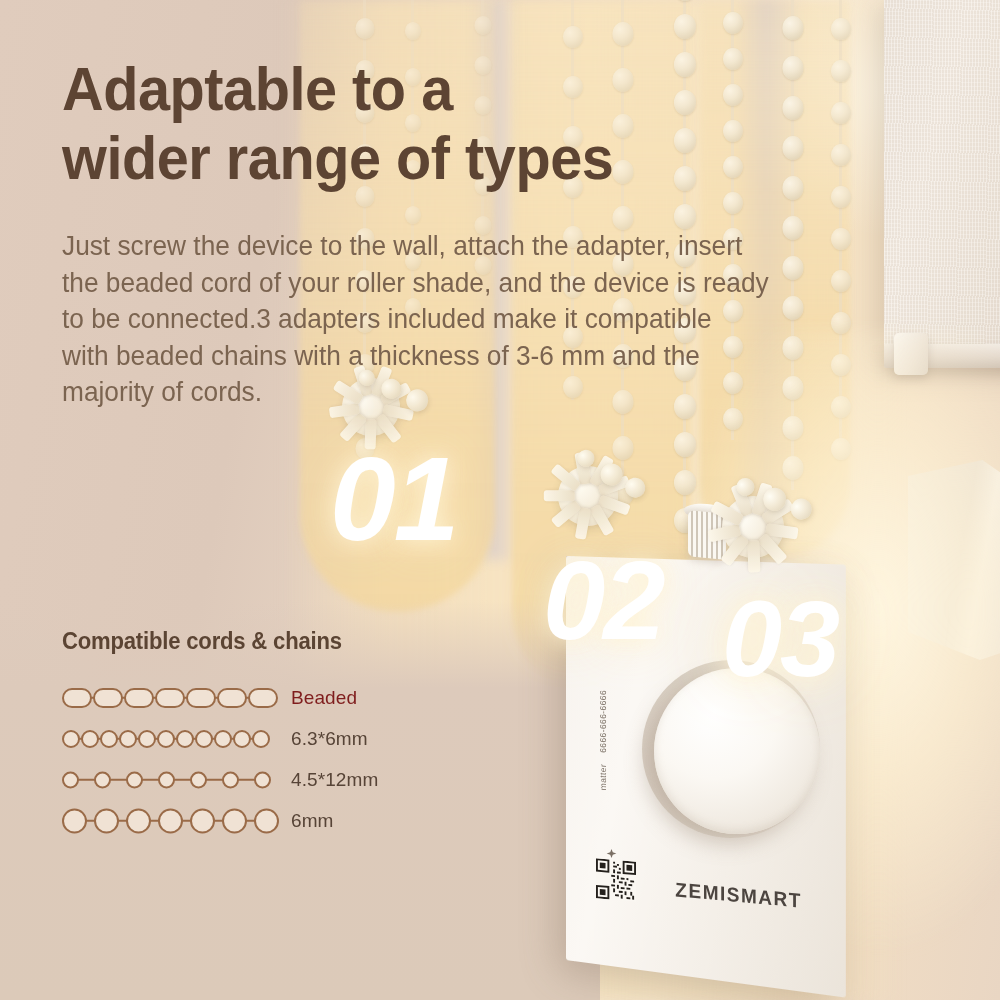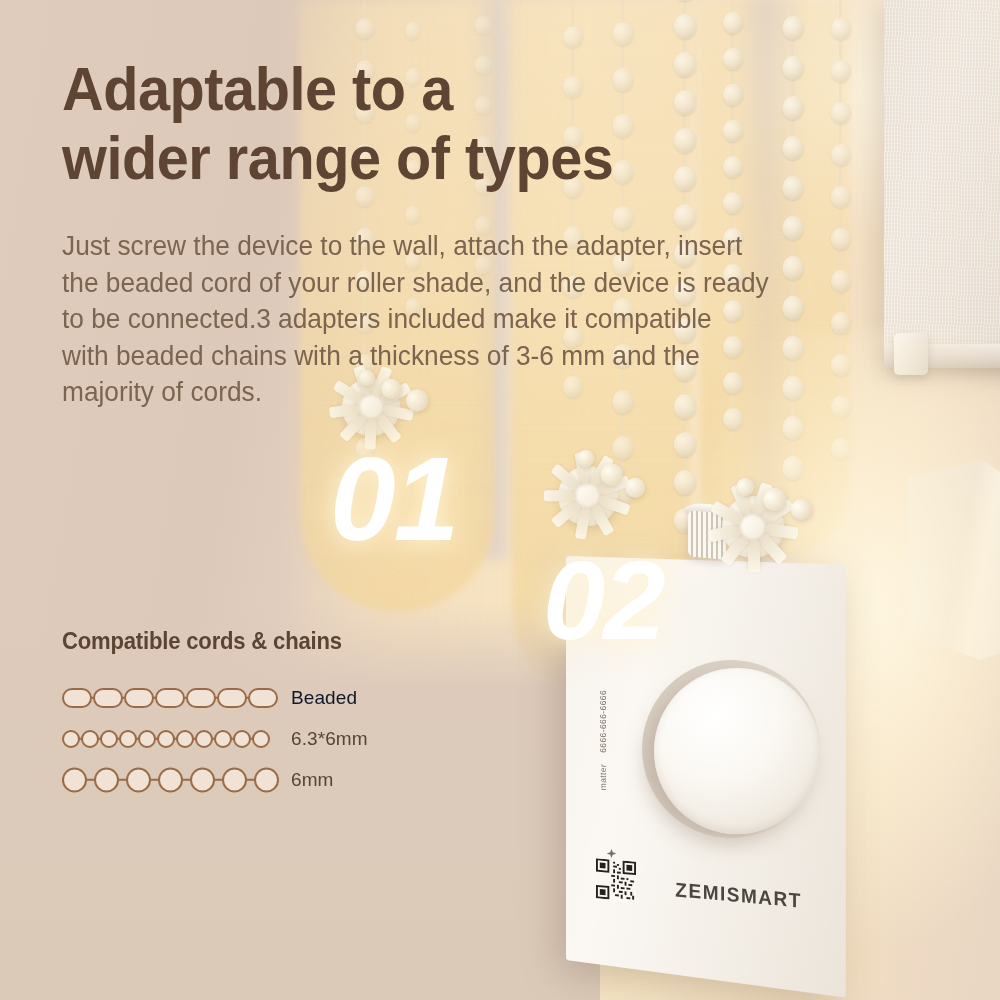--- a/index.html
+++ b/index.html
@@ -390,20 +390,21 @@
         <div class="tooth" style="width: 11.78px; height: 32.24px; margin-left: -5.89px; margin-top: -16.12px; transform: rotate(280deg) translateY(-29.14px);"></div>
         <div class="tooth" style="width: 11.78px; height: 32.24px; margin-left: -5.89px; margin-top: -16.12px; transform: rotate(320deg) translateY(-29.14px);"></div>
       </div>
       <div class="abead" style="width: 23px; height: 23px; left: 78px; top: 30px;"></div>
       <div class="abead" style="width: 21px; height: 21px; left: 100px; top: 50px;"></div>
       <div class="abead" style="width: 18px; height: 18px; left: 58px; top: 10px;"></div>
     </div>
 
   <div class="stepnum" id="step-01">01</div>
   <div class="stepnum" id="step-02">02</div>
+  <div class="stepnum" id="step-03">03</div>
 
   <div class="headline">
     <span class="l">Adaptable to a</span>
     <span class="l">wider range of types</span>
   </div>
 
   <div class="body-copy">
     <span class="l">Just screw the device to the wall, attach the adapter, insert</span>
     <span class="l">the beaded cord of your roller shade, and the device is ready</span>
     <span class="l">to be connected.3 adapters included make it compatible</span>
@@ -423,21 +424,21 @@
             <div class="lk" style="left: 62px; width: 30px; height: 20px; border-radius: 10px; border-color: rgb(154, 107, 72); background: rgb(240, 226, 212);"></div>
             <div class="bar" style="left: 91px; width: 3px; background: rgb(154, 107, 72);"></div>
             <div class="lk" style="left: 93px; width: 30px; height: 20px; border-radius: 10px; border-color: rgb(154, 107, 72); background: rgb(240, 226, 212);"></div>
             <div class="bar" style="left: 122px; width: 3px; background: rgb(154, 107, 72);"></div>
             <div class="lk" style="left: 124px; width: 30px; height: 20px; border-radius: 10px; border-color: rgb(154, 107, 72); background: rgb(240, 226, 212);"></div>
             <div class="bar" style="left: 153px; width: 3px; background: rgb(154, 107, 72);"></div>
             <div class="lk" style="left: 155px; width: 30px; height: 20px; border-radius: 10px; border-color: rgb(154, 107, 72); background: rgb(240, 226, 212);"></div>
             <div class="bar" style="left: 184px; width: 3px; background: rgb(154, 107, 72);"></div>
             <div class="lk" style="left: 186px; width: 30px; height: 20px; border-radius: 10px; border-color: rgb(154, 107, 72); background: rgb(240, 226, 212);"></div>
           </div>
-          <div class="clabel" style="color: #0f172a;">Beaded</div>
+          <div class="clabel" style="color: #7f1d1d;">Beaded</div>
         </div>
         <div class="crow">
           <div class="cdiag">
             <div class="lk" style="left: 0px; width: 18px; height: 18px; border-radius: 9px; border-color: rgb(154, 107, 72); background: rgb(240, 226, 212);"></div>
             <div class="bar" style="left: 17px; width: 3px; background: rgb(154, 107, 72);"></div>
             <div class="lk" style="left: 19px; width: 18px; height: 18px; border-radius: 9px; border-color: rgb(154, 107, 72); background: rgb(240, 226, 212);"></div>
             <div class="bar" style="left: 36px; width: 3px; background: rgb(154, 107, 72);"></div>
             <div class="lk" style="left: 38px; width: 18px; height: 18px; border-radius: 9px; border-color: rgb(154, 107, 72); background: rgb(240, 226, 212);"></div>
             <div class="bar" style="left: 55px; width: 3px; background: rgb(154, 107, 72);"></div>
             <div class="lk" style="left: 57px; width: 18px; height: 18px; border-radius: 9px; border-color: rgb(154, 107, 72); background: rgb(240, 226, 212);"></div>
@@ -453,20 +454,38 @@
             <div class="lk" style="left: 152px; width: 18px; height: 18px; border-radius: 9px; border-color: rgb(154, 107, 72); background: rgb(240, 226, 212);"></div>
             <div class="bar" style="left: 169px; width: 3px; background: rgb(154, 107, 72);"></div>
             <div class="lk" style="left: 171px; width: 18px; height: 18px; border-radius: 9px; border-color: rgb(154, 107, 72); background: rgb(240, 226, 212);"></div>
             <div class="bar" style="left: 188px; width: 3px; background: rgb(154, 107, 72);"></div>
             <div class="lk" style="left: 190px; width: 18px; height: 18px; border-radius: 9px; border-color: rgb(154, 107, 72); background: rgb(240, 226, 212);"></div>
           </div>
           <div class="clabel" style="color: rgb(87, 68, 55);">6.3*6mm</div>
         </div>
         <div class="crow">
           <div class="cdiag">
+            <div class="lk" style="left: 0px; width: 17px; height: 17px; border-radius: 9px; border-color: rgb(154, 107, 72); background: rgb(240, 226, 212);"></div>
+            <div class="bar" style="left: 16px; width: 17px; background: rgb(154, 107, 72);"></div>
+            <div class="lk" style="left: 32px; width: 17px; height: 17px; border-radius: 9px; border-color: rgb(154, 107, 72); background: rgb(240, 226, 212);"></div>
+            <div class="bar" style="left: 48px; width: 17px; background: rgb(154, 107, 72);"></div>
+            <div class="lk" style="left: 64px; width: 17px; height: 17px; border-radius: 9px; border-color: rgb(154, 107, 72); background: rgb(240, 226, 212);"></div>
+            <div class="bar" style="left: 80px; width: 17px; background: rgb(154, 107, 72);"></div>
+            <div class="lk" style="left: 96px; width: 17px; height: 17px; border-radius: 9px; border-color: rgb(154, 107, 72); background: rgb(240, 226, 212);"></div>
+            <div class="bar" style="left: 112px; width: 17px; background: rgb(154, 107, 72);"></div>
+            <div class="lk" style="left: 128px; width: 17px; height: 17px; border-radius: 9px; border-color: rgb(154, 107, 72); background: rgb(240, 226, 212);"></div>
+            <div class="bar" style="left: 144px; width: 17px; background: rgb(154, 107, 72);"></div>
+            <div class="lk" style="left: 160px; width: 17px; height: 17px; border-radius: 9px; border-color: rgb(154, 107, 72); background: rgb(240, 226, 212);"></div>
+            <div class="bar" style="left: 176px; width: 17px; background: rgb(154, 107, 72);"></div>
+            <div class="lk" style="left: 192px; width: 17px; height: 17px; border-radius: 9px; border-color: rgb(154, 107, 72); background: rgb(240, 226, 212);"></div>
+          </div>
+          <div class="clabel" style="color: rgb(87, 68, 55);">4.5*12mm</div>
+        </div>
+        <div class="crow">
+          <div class="cdiag">
             <div class="lk" style="left: 0px; width: 25px; height: 25px; border-radius: 13px; border-color: rgb(154, 107, 72); background: rgb(240, 226, 212);"></div>
             <div class="bar" style="left: 24px; width: 9px; background: rgb(154, 107, 72);"></div>
             <div class="lk" style="left: 32px; width: 25px; height: 25px; border-radius: 13px; border-color: rgb(154, 107, 72); background: rgb(240, 226, 212);"></div>
             <div class="bar" style="left: 56px; width: 9px; background: rgb(154, 107, 72);"></div>
             <div class="lk" style="left: 64px; width: 25px; height: 25px; border-radius: 13px; border-color: rgb(154, 107, 72); background: rgb(240, 226, 212);"></div>
             <div class="bar" style="left: 88px; width: 9px; background: rgb(154, 107, 72);"></div>
             <div class="lk" style="left: 96px; width: 25px; height: 25px; border-radius: 13px; border-color: rgb(154, 107, 72); background: rgb(240, 226, 212);"></div>
             <div class="bar" style="left: 120px; width: 9px; background: rgb(154, 107, 72);"></div>
             <div class="lk" style="left: 128px; width: 25px; height: 25px; border-radius: 13px; border-color: rgb(154, 107, 72); background: rgb(240, 226, 212);"></div>
             <div class="bar" style="left: 152px; width: 9px; background: rgb(154, 107, 72);"></div>

